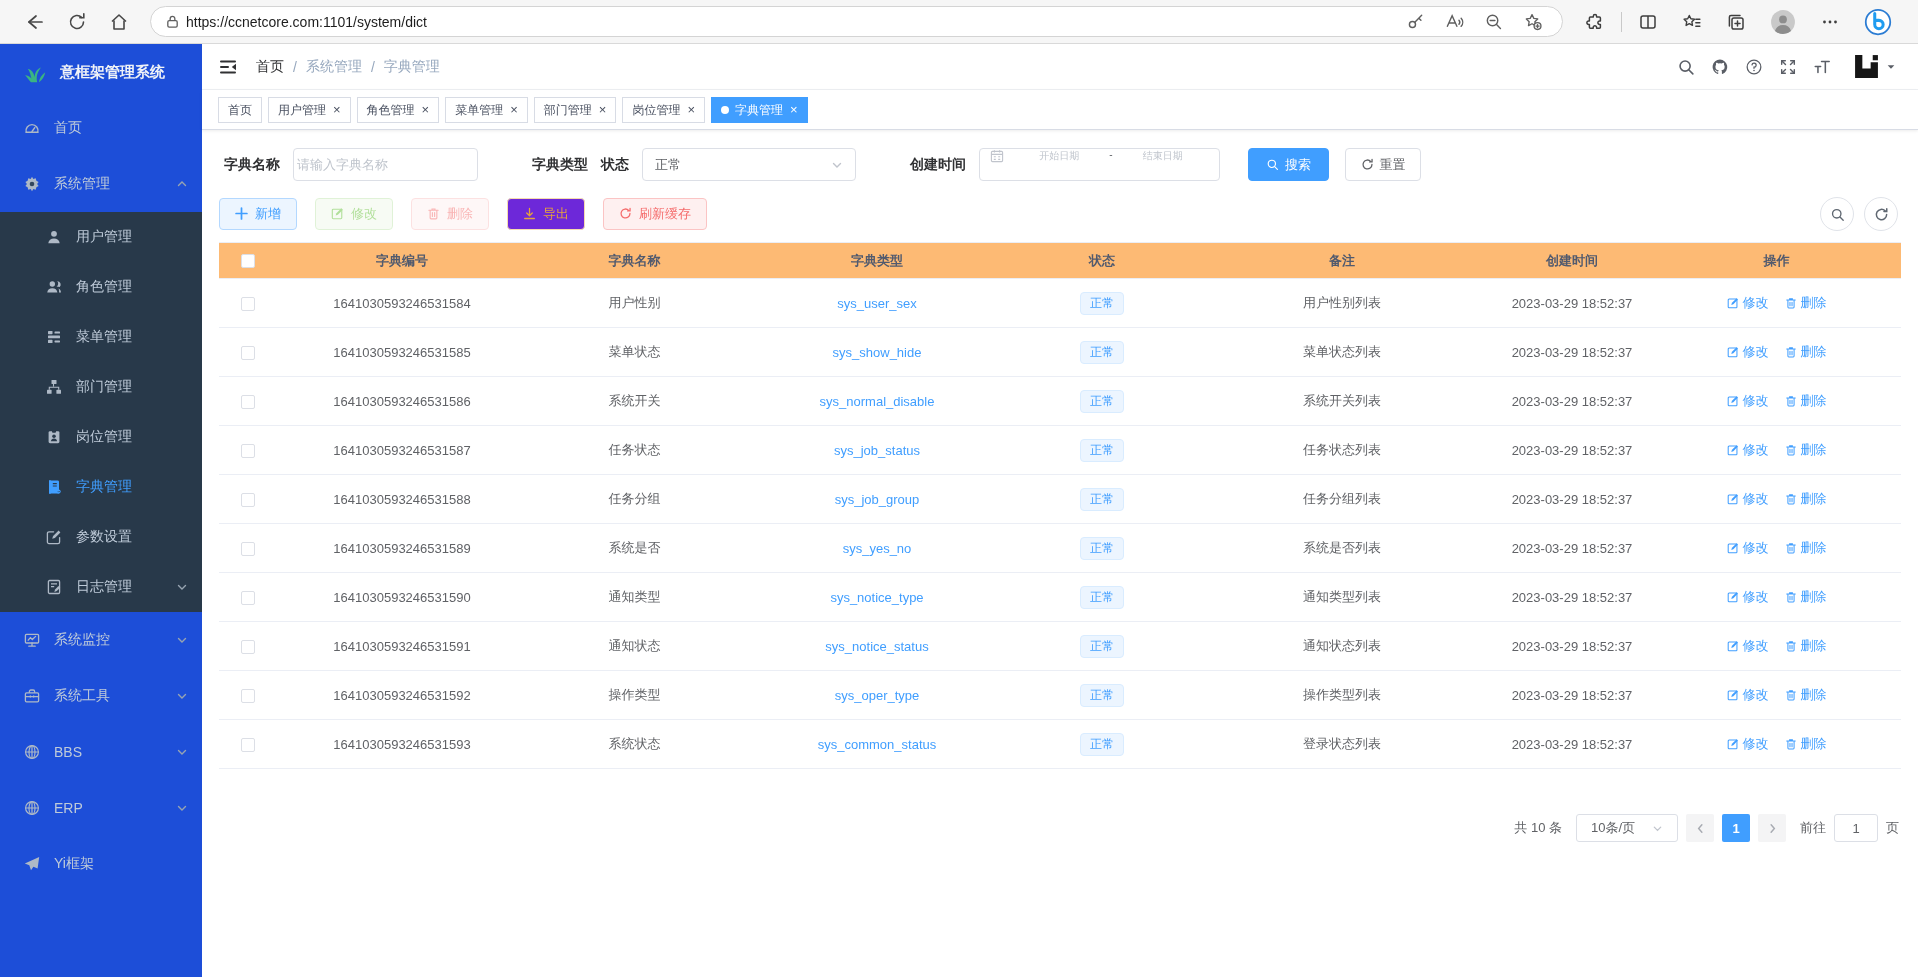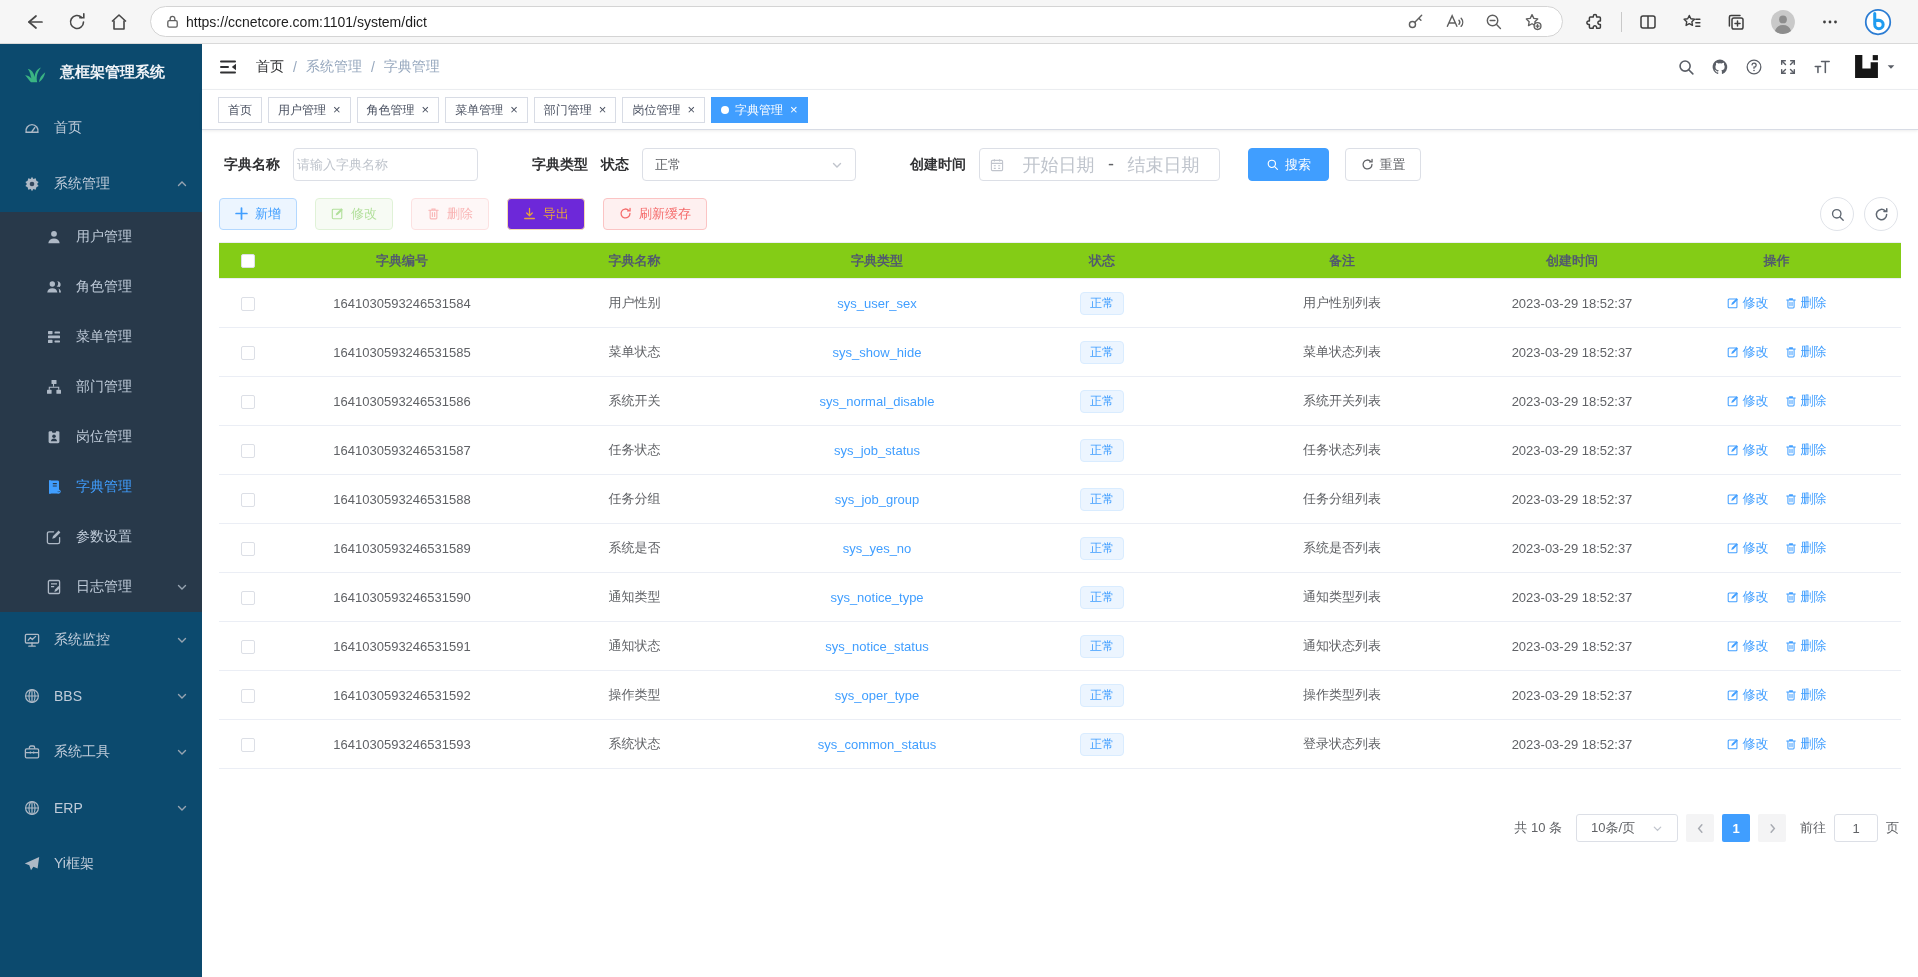--- a/index.html
+++ b/index.html
@@ -17,21 +17,21 @@
   .pill-icons .nav-ic { width:19px; height:19px; margin:0 10px; }
   .chrome-right { display:flex; align-items:center; flex:none; }
   .chrome-right .nav-ic { width:20px; height:20px; margin:0 12px; color:#3e3e3e; }
   .chrome-divider { width:1px; height:20px; background:#c9c9c9; margin:0 4px; }
   .avatar-ic { width:26px !important; height:26px !important; }
   .copilot-ic { width:28px !important; height:28px !important; }
 
   .app { display:flex; height:933px; }
 
   
-  .sidebar { width:202px; flex:none; background:#0c4a6e; color:#bfcbd9; overflow:hidden; }
+  .sidebar { width:202px; flex:none; background:#1d4ed8; color:#bfcbd9; overflow:hidden; }
   .logo-row { height:56px; display:flex; align-items:center; padding-left:24px; }
   .logo-leaf { width:26px; height:26px; flex:none; }
   .logo-title { color:#f0f3f7; font-size:15px; font-weight:bold; margin-left:10px; white-space:nowrap; }
   .menu-item { height:56px; display:flex; align-items:center; padding-left:24px; position:relative; font-size:14px; cursor:pointer; }
   .menu-item.sub { height:50px; background:#28394a; padding-left:46px; }
   .mi-icon { width:16px; height:16px; flex:none; color:#aeb9c6; }
   .mi-label { margin-left:14px; }
   .mi-chev { position:absolute; right:14px; width:12px; height:12px; color:#97a4b1; }
   .menu-item.active, .menu-item.active .mi-icon { color:#409eff; }
 
@@ -58,21 +58,21 @@
 
   
   .filters { display:flex; align-items:center; height:33px; margin-left:5px; }
   .f-label { font-size:14px; font-weight:bold; color:#303133; margin-right:13px; white-space:nowrap; }
   .f-input { height:33px; border:1px solid #dcdfe6; border-radius:4px; font-size:13px; color:#606266; padding:0 3px; font-family:inherit; }
   .f-input::placeholder { color:#bfc4cc; }
   .in-name { width:185px; margin-right:54px; }
   .in-type { width:238px; margin-right:57px; }
   .f-select { width:214px; height:33px; border:1px solid #dcdfe6; border-radius:4px; display:flex; align-items:center; padding:0 12px; font-size:13px; color:#606266; margin-right:54px; cursor:pointer; }
   .f-select .sel-chev { margin-left:auto; width:12px; height:12px; color:#c0c4cc; }
-  .f-date { width:241px; height:33px; border:1px solid #dcdfe6; border-radius:4px; display:flex; align-items:center; padding:0 10px; font-size:18px; color:#bfc4cc; margin-right:28px; }
+  .f-date { width:241px; height:33px; border:1px solid #dcdfe6; border-radius:4px; display:flex; padding:0 10px; font-size:10px; color:#bfc4cc; margin-right:28px; }
   .f-date .cal-ic { width:14px; height:14px; color:#c0c4cc; flex:none; margin-right:9px; }
   .f-date .ph { flex:1; text-align:center; }
   .f-date .dash { color:#606266; margin:0 4px; }
   .btn { height:33px; border-radius:4px; font-size:13px; display:inline-flex; align-items:center; justify-content:center; cursor:pointer; border:1px solid #dcdfe6; background:#fff; color:#606266; font-family:inherit; }
   .btn .b-ic { width:13px; height:13px; margin-right:6px; }
   .btn-search { background:#409eff; border-color:#409eff; color:#fff; width:81px; margin-right:16px; }
   .btn-reset { width:76px; }
 
   
   .toolbar { display:flex; align-items:center; margin-top:16px; position:relative; height:33px; }
@@ -82,21 +82,21 @@
   .tb-success { color:#67c23a; background:#f0f9eb; border-color:#c2e7b0; }
   .tb-danger  { color:#f56c6c; background:#fef0f0; border-color:#fbc4c4; }
   .tb-warning { color:#e6a23c; background:#6d28d9; border-color:#f5dab1; }
   .tb-btn.disabled { opacity:.5; cursor:not-allowed; }
   .tb-right { position:absolute; right:3px; top:0; display:flex; }
   .circle-btn { width:34px; height:34px; border-radius:50%; border:1px solid #e0e3e9; display:flex; align-items:center; justify-content:center; color:#5f6771; margin-left:10px; cursor:pointer; background:#fff; }
   .circle-btn .b-ic { width:15px; height:15px; }
 
   
   table.grid { width:1682px; border-collapse:collapse; table-layout:fixed; margin-top:12px; font-size:13px; color:#606266; }
-  table.grid th { height:36px; background:#84cc16; color:#515a6e; font-weight:bold; border-top:1px solid #ebeef5; border-bottom:1px solid #ebeef5; text-align:center; }
+  table.grid th { height:36px; background:#fdba74; color:#515a6e; font-weight:bold; border-top:1px solid #ebeef5; border-bottom:1px solid #ebeef5; text-align:center; }
   table.grid td { height:49px; border-bottom:1px solid #ebeef5; text-align:center; }
   .cbx { display:inline-block; width:14px; height:14px; border:1px solid #dcdfe6; border-radius:2px; background:#fff; vertical-align:middle; cursor:pointer; }
   a.dict-link { color:#409eff; text-decoration:none; cursor:pointer; }
   .badge { display:inline-block; padding:2px 9px; font-size:12px; line-height:17px; color:#409eff; background:#ecf5ff; border:1px solid #d9ecff; border-radius:4px; }
   .op-link { color:#409eff; display:inline-flex; align-items:center; cursor:pointer; margin:0 8px; }
   .op-link .b-ic { width:12px; height:12px; margin-right:4px; }
 
   
   .pager { display:flex; align-items:center; justify-content:flex-end; margin-top:45px; font-size:13px; color:#606266; padding-right:2px; }
   .pg-total { margin-right:14px; }
@@ -358,42 +358,42 @@
             </span>
             <span class="mi-label">系统监控</span>
             <span class="mi-chev">
               <svg viewBox="0 0 12 12" fill="none" stroke="currentColor" stroke-width="1.4" stroke-linecap="round">
                 <path d="M2.5 4.5 6 8l3.5-3.5"></path>
               </svg>
             </span>
           </div>
           <div class="menu-item">
             <span class="mi-icon">
+              <svg viewBox="0 0 16 16" fill="none" stroke="currentColor" stroke-width="1.3">
+                <rect x="1.4" y="4.8" width="13.2" height="9" rx="1.1"></rect>
+                <path d="M5.4 4.8V3.4A1.4 1.4 0 0 1 6.8 2h2.4a1.4 1.4 0 0 1 1.4 1.4v1.4M1.4 8.6h13.2"></path>
+                <path d="M6.4 7.6v2M9.6 7.6v2"></path>
+              </svg>
+            </span>
+            <span class="mi-label">系统工具</span>
+            <span class="mi-chev">
+              <svg viewBox="0 0 12 12" fill="none" stroke="currentColor" stroke-width="1.4" stroke-linecap="round">
+                <path d="M2.5 4.5 6 8l3.5-3.5"></path>
+              </svg>
+            </span>
+          </div>
+          <div class="menu-item">
+            <span class="mi-icon">
               <svg viewBox="0 0 16 16" fill="none" stroke="currentColor" stroke-width="1.2">
                 <circle cx="8" cy="8" r="6.4"></circle>
                 <path d="M8 1.6v12.8M1.6 8h12.8"></path>
                 <ellipse cx="8" cy="8" rx="3" ry="6.4"></ellipse>
               </svg>
             </span>
             <span class="mi-label">BBS</span>
-            <span class="mi-chev">
-              <svg viewBox="0 0 12 12" fill="none" stroke="currentColor" stroke-width="1.4" stroke-linecap="round">
-                <path d="M2.5 4.5 6 8l3.5-3.5"></path>
-              </svg>
-            </span>
-          </div>
-          <div class="menu-item">
-            <span class="mi-icon">
-              <svg viewBox="0 0 16 16" fill="none" stroke="currentColor" stroke-width="1.3">
-                <rect x="1.4" y="4.8" width="13.2" height="9" rx="1.1"></rect>
-                <path d="M5.4 4.8V3.4A1.4 1.4 0 0 1 6.8 2h2.4a1.4 1.4 0 0 1 1.4 1.4v1.4M1.4 8.6h13.2"></path>
-                <path d="M6.4 7.6v2M9.6 7.6v2"></path>
-              </svg>
-            </span>
-            <span class="mi-label">系统工具</span>
             <span class="mi-chev">
               <svg viewBox="0 0 12 12" fill="none" stroke="currentColor" stroke-width="1.4" stroke-linecap="round">
                 <path d="M2.5 4.5 6 8l3.5-3.5"></path>
               </svg>
             </span>
           </div>
           <div class="menu-item">
             <span class="mi-icon">
               <svg viewBox="0 0 16 16" fill="none" stroke="currentColor" stroke-width="1.2">
                 <circle cx="8" cy="8" r="6.4"></circle>

